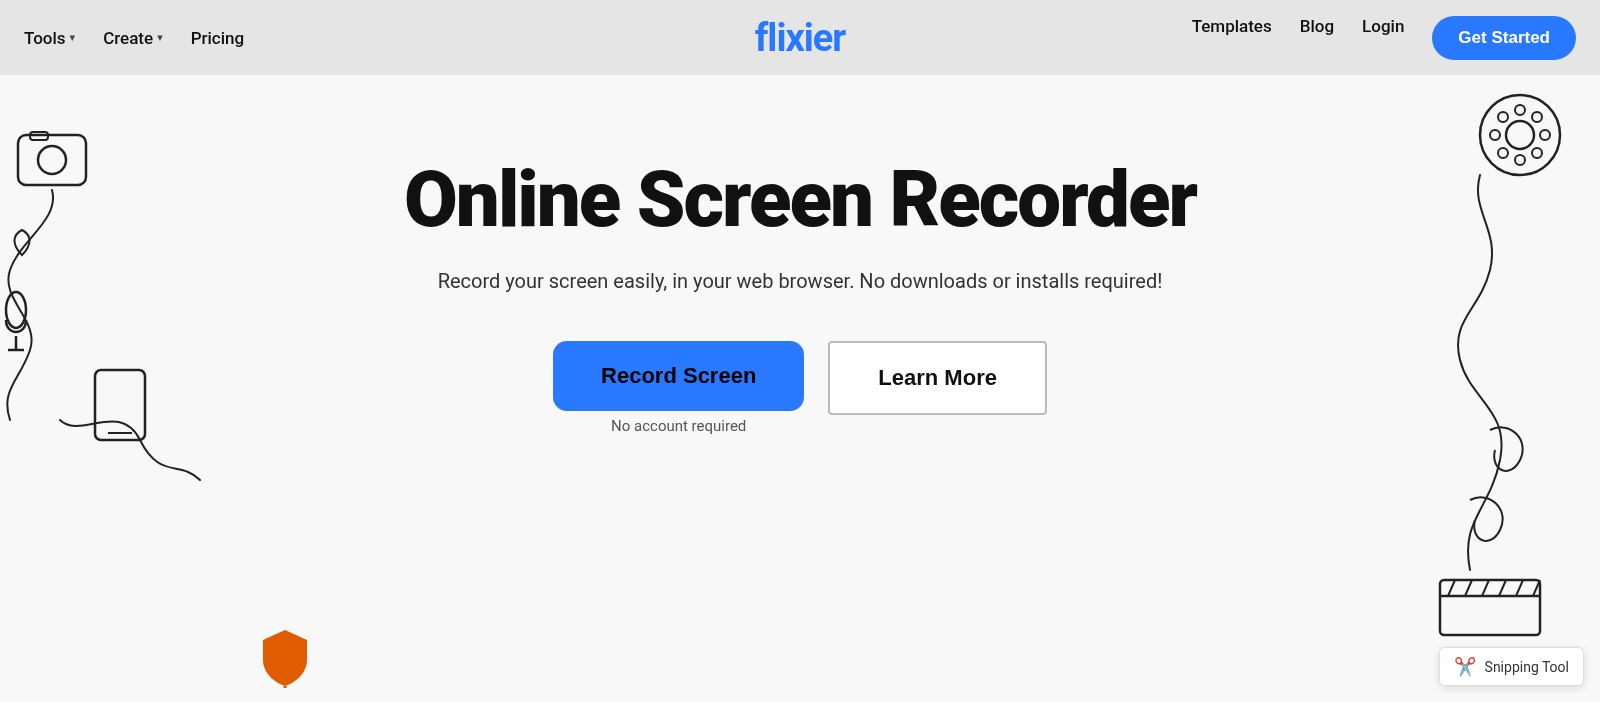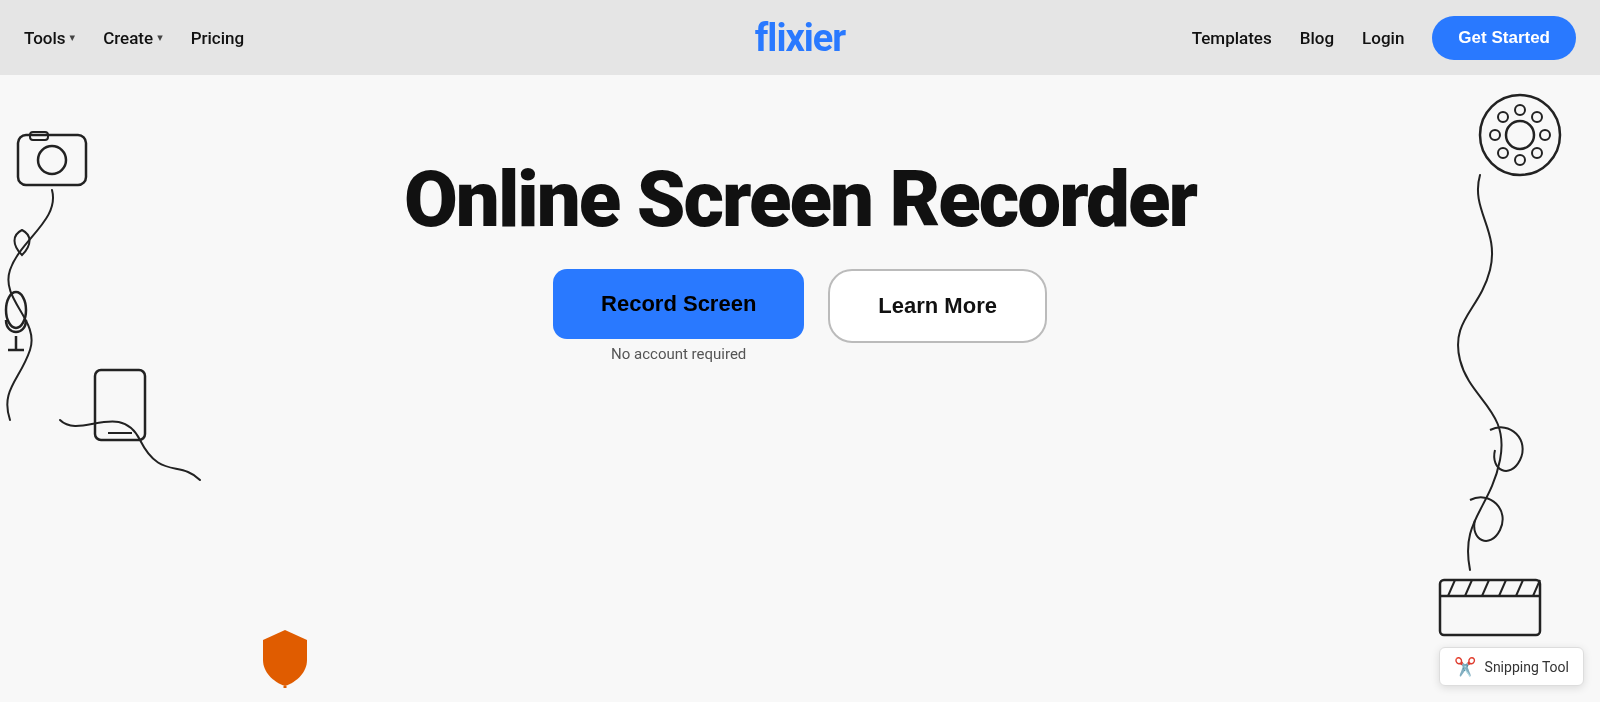--- a/index.html
+++ b/index.html
@@ -47,21 +47,20 @@
     }
     .logo {
       font-size: 38px;
       font-weight: 700;
       color: #2979ff;
       letter-spacing: -1px;
     }
     .nav-right {
       margin-left: auto;
       display: flex;
-      align-items: center;
       gap: 28px;
     }
     .nav-right-item {
       font-size: 17px;
       font-weight: 500;
       color: #111;
       cursor: pointer;
     }
     .get-started-btn {
       background: #2979ff;
@@ -118,21 +117,21 @@
       font-size: 22px;
       font-weight: 700;
       cursor: pointer;
       min-width: 230px;
     }
 
     .learn-more-btn {
       background: #fff;
       color: #111;
       border: 2px solid #bbb;
-      border-radius: 24px;
+      border-radius: 4px;
       padding: 22px 48px;
       font-size: 22px;
       font-weight: 700;
       cursor: pointer;
       min-width: 210px;
     }
 
     .no-account {
       font-size: 15px;
       color: #555;
@@ -265,20 +264,21 @@
 
 <div class="deco deco-shield" style="left:260px; bottom:10px;">
   <svg width="50" height="60" viewBox="0 0 50 60" fill="none" xmlns="http://www.w3.org/2000/svg">
     <path d="M25 2 L47 12 L47 32 C47 44, 37 54, 25 58 C13 54, 3 44, 3 32 L3 12 Z" fill="#e05c00"></path>
     <line x1="25" y1="58" x2="25" y2="70" stroke="#e05c00" stroke-width="3"></line>
   </svg>
 </div>
 
 <main class="main">
   <h1 class="headline">Online Screen Recorder</h1>
+  <p class="subheadline">Record your screen easily, in your web browser. No downloads or installs required!</p>
 
   <div class="cta-row">
     <div style="display:flex; flex-direction:column; align-items:center;">
       <button class="record-btn">Record Screen</button>
       <span class="no-account">No account required</span>
     </div>
     <button class="learn-more-btn">Learn More</button>
   </div>
 </main>
 

